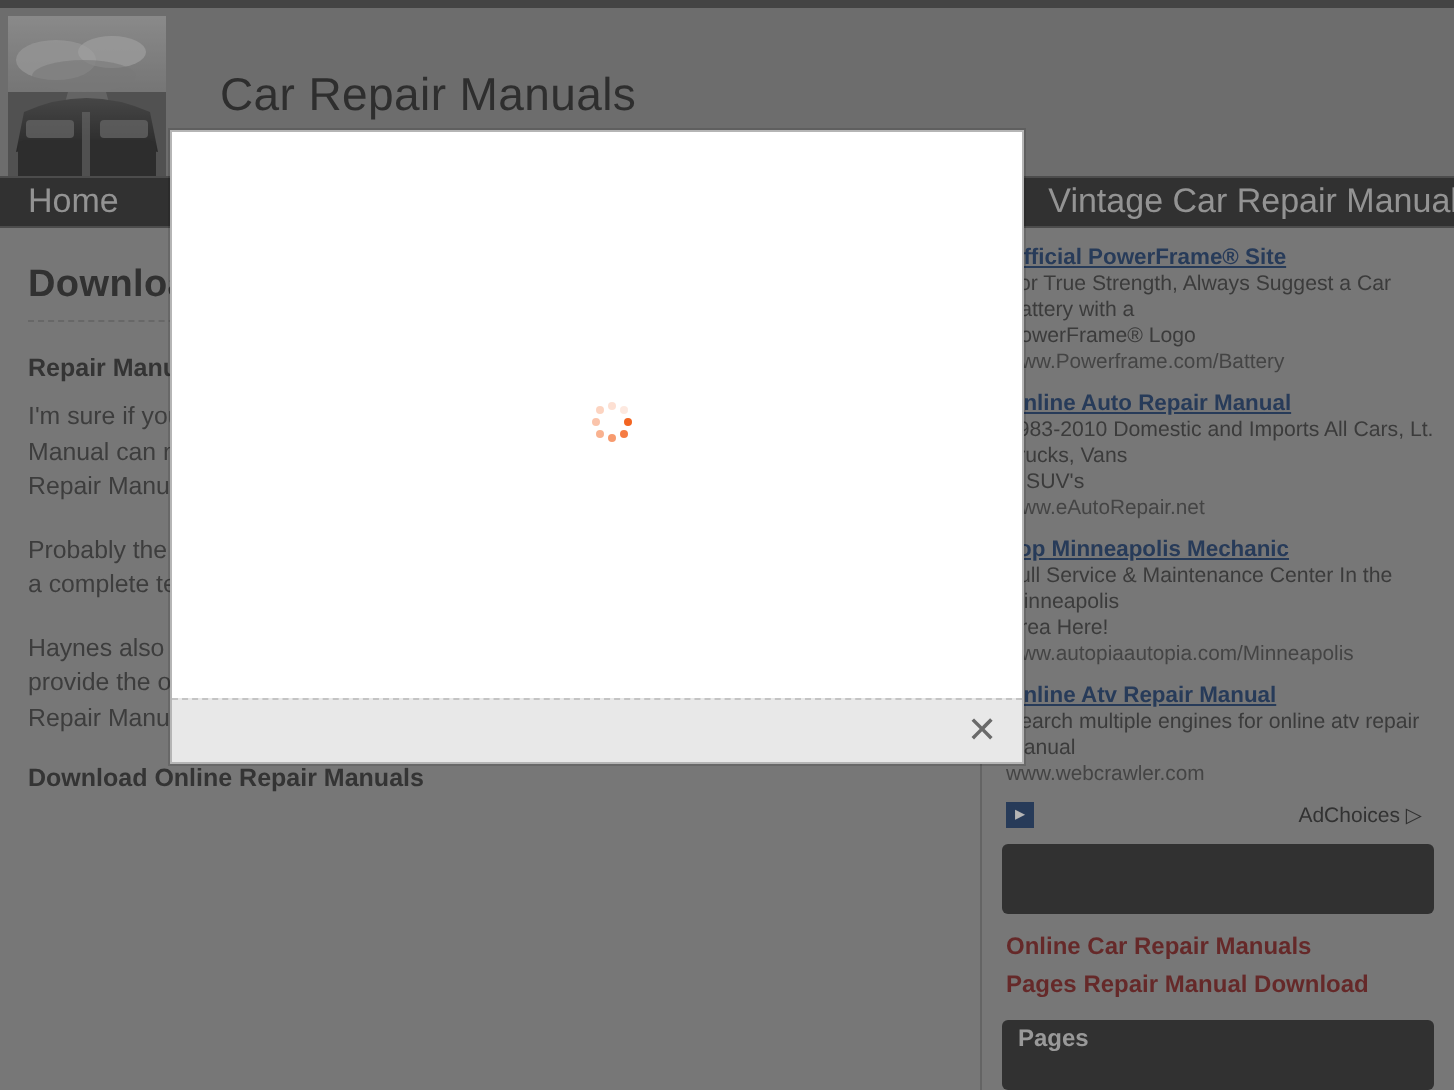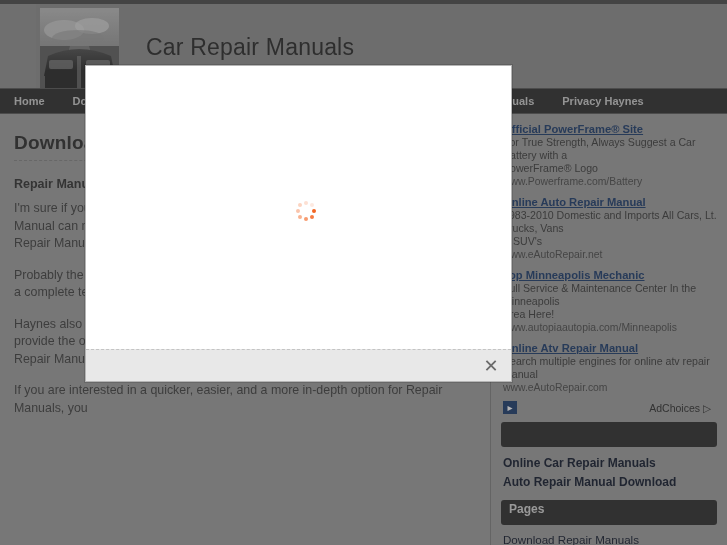--- a/index.html
+++ b/index.html
@@ -20,21 +20,20 @@
     height: 545px;
     background: #9b9b9b;
   }
 
   
   .site-header {
     position: relative;
     height: 88px;
     background: #8e8e8e;
     border-top: 4px solid #4a4a4a;
-    padding-left: 36px;
   }
   .header-inner {
     position: relative;
     height: 100%;
     background: linear-gradient(#8b8b8b, #8b8b8b);
   }
   .logo-box {
     position: absolute;
     left: 4px; top: 4px;
     width: 79px; height: 84px;
@@ -62,22 +61,22 @@
   }
   .nav-list {
     list-style: none;
     margin: 0; padding: 0;
     display: flex;
     height: 100%;
     align-items: center;
   }
   .nav-list li {
     color: #c9c9c9;
-    font-size: 11px;
-    font-weight: bold;
+    font-size: 17px;
+    font-weight: normal;
     padding: 0 14px;
     white-space: nowrap;
     line-height: 26px;
   }
 
   
   .content-wrap {
     position: relative;
     display: flex;
     width: 727px;
@@ -167,36 +166,36 @@
     color: #2c2c2c;
     white-space: nowrap;
     text-align: center;
   }
 
   .widget-bar {
     background: #2b2b2b;
     color: #d2d2d2;
     font-size: 12px;
     font-weight: bold;
-    height: 25px;
+    height: 35px;
     line-height: 19px;
     padding: 0 8px;
     border-radius: 3px;
     margin: 8px 0 7px 2px;
     overflow: hidden;
   }
   .link-list {
     list-style: none;
     margin: 0 0 6px 0;
     padding: 0 0 0 4px;
   }
   .link-list li {
     font-size: 11.6px;
     line-height: 16.5px;
-    color: #0f172a;
+    color: #7f1d1d;
     white-space: nowrap;
   }
   .link-list.bold li { font-weight: bold; font-size: 12px; line-height: 19px; }
 
   
   #modal-overlay {
     position: absolute;
     inset: 0;
     background: rgba(60,60,60,0.38);
     z-index: 40;
@@ -310,22 +309,22 @@
 
       <p class="para">I'm sure if you are reading this you are in need of a Repair Manual. A Repair Manual can make the repair process easy. Any maintenance or repair with the right Repair Manual can seem effortless.</p>
 
       <p class="para">
         <span>Probably the most familiar Repair Manual is <a style="color: rgb(53, 99, 127); text-decoration: underline;">Haynes</a>. Haynes Repair Manuals offer a complete tear down of every nut and bolt used in building your car or truck.</span>
       </p>
 
       <p class="para">Haynes also offers Motorcycle and ATV Repair Manuals. Although Haynes does not provide the option to Download a Repair Manual, they are the go to resource for Repair Manuals in print.</p>
 
 
-
-      <p class="para">If you are interested in a quicker, easier, and a more in-depth option for Repair Manuals, you</p>
+      <h2 class="sub-head">Download Online Repair Manuals</h2>
+
     </main>
 
     <aside class="side-col">
 
       <div class="ad-block">
 
         <div class="ad-item">
           <span class="ad-title">Official PowerFrame® Site</span>
           <span class="ad-line">For True Strength, Always Suggest a Car Battery with a</span>
           <span class="ad-line">PowerFrame® Logo</span>
@@ -342,36 +341,36 @@
         <div class="ad-item">
           <span class="ad-title">Top Minneapolis Mechanic</span>
           <span class="ad-line">Full Service &amp; Maintenance Center In the Minneapolis</span>
           <span class="ad-line">Area Here!</span>
           <span class="ad-url">www.autopiaautopia.com/Minneapolis</span>
         </div>
 
         <div class="ad-item">
           <span class="ad-title">Online Atv Repair Manual</span>
           <span class="ad-line">Search multiple engines for online atv repair manual</span>
-          <span class="ad-url">www.eAutoRepair.com</span>
+          <span class="ad-url">www.webcrawler.com</span>
         </div>
 
         <div class="ad-foot">
           <span class="ad-arrow-badge">▸</span>
           <span class="adchoices">
             <span>AdChoices</span>
             <span>▷</span>
           </span>
         </div>
       </div>
 
       <div class="widget-bar"></div>
       <ul class="link-list bold">
         <li>Online Car Repair Manuals</li>
-        <li>Auto Repair Manual Download</li>
+        <li>Pages Repair Manual Download</li>
       </ul>
 
       <div class="widget-bar">Pages</div>
       <ul class="link-list">
         <li>Download Repair Manuals</li>
 
       </ul>
 
     </aside>
   </div>

